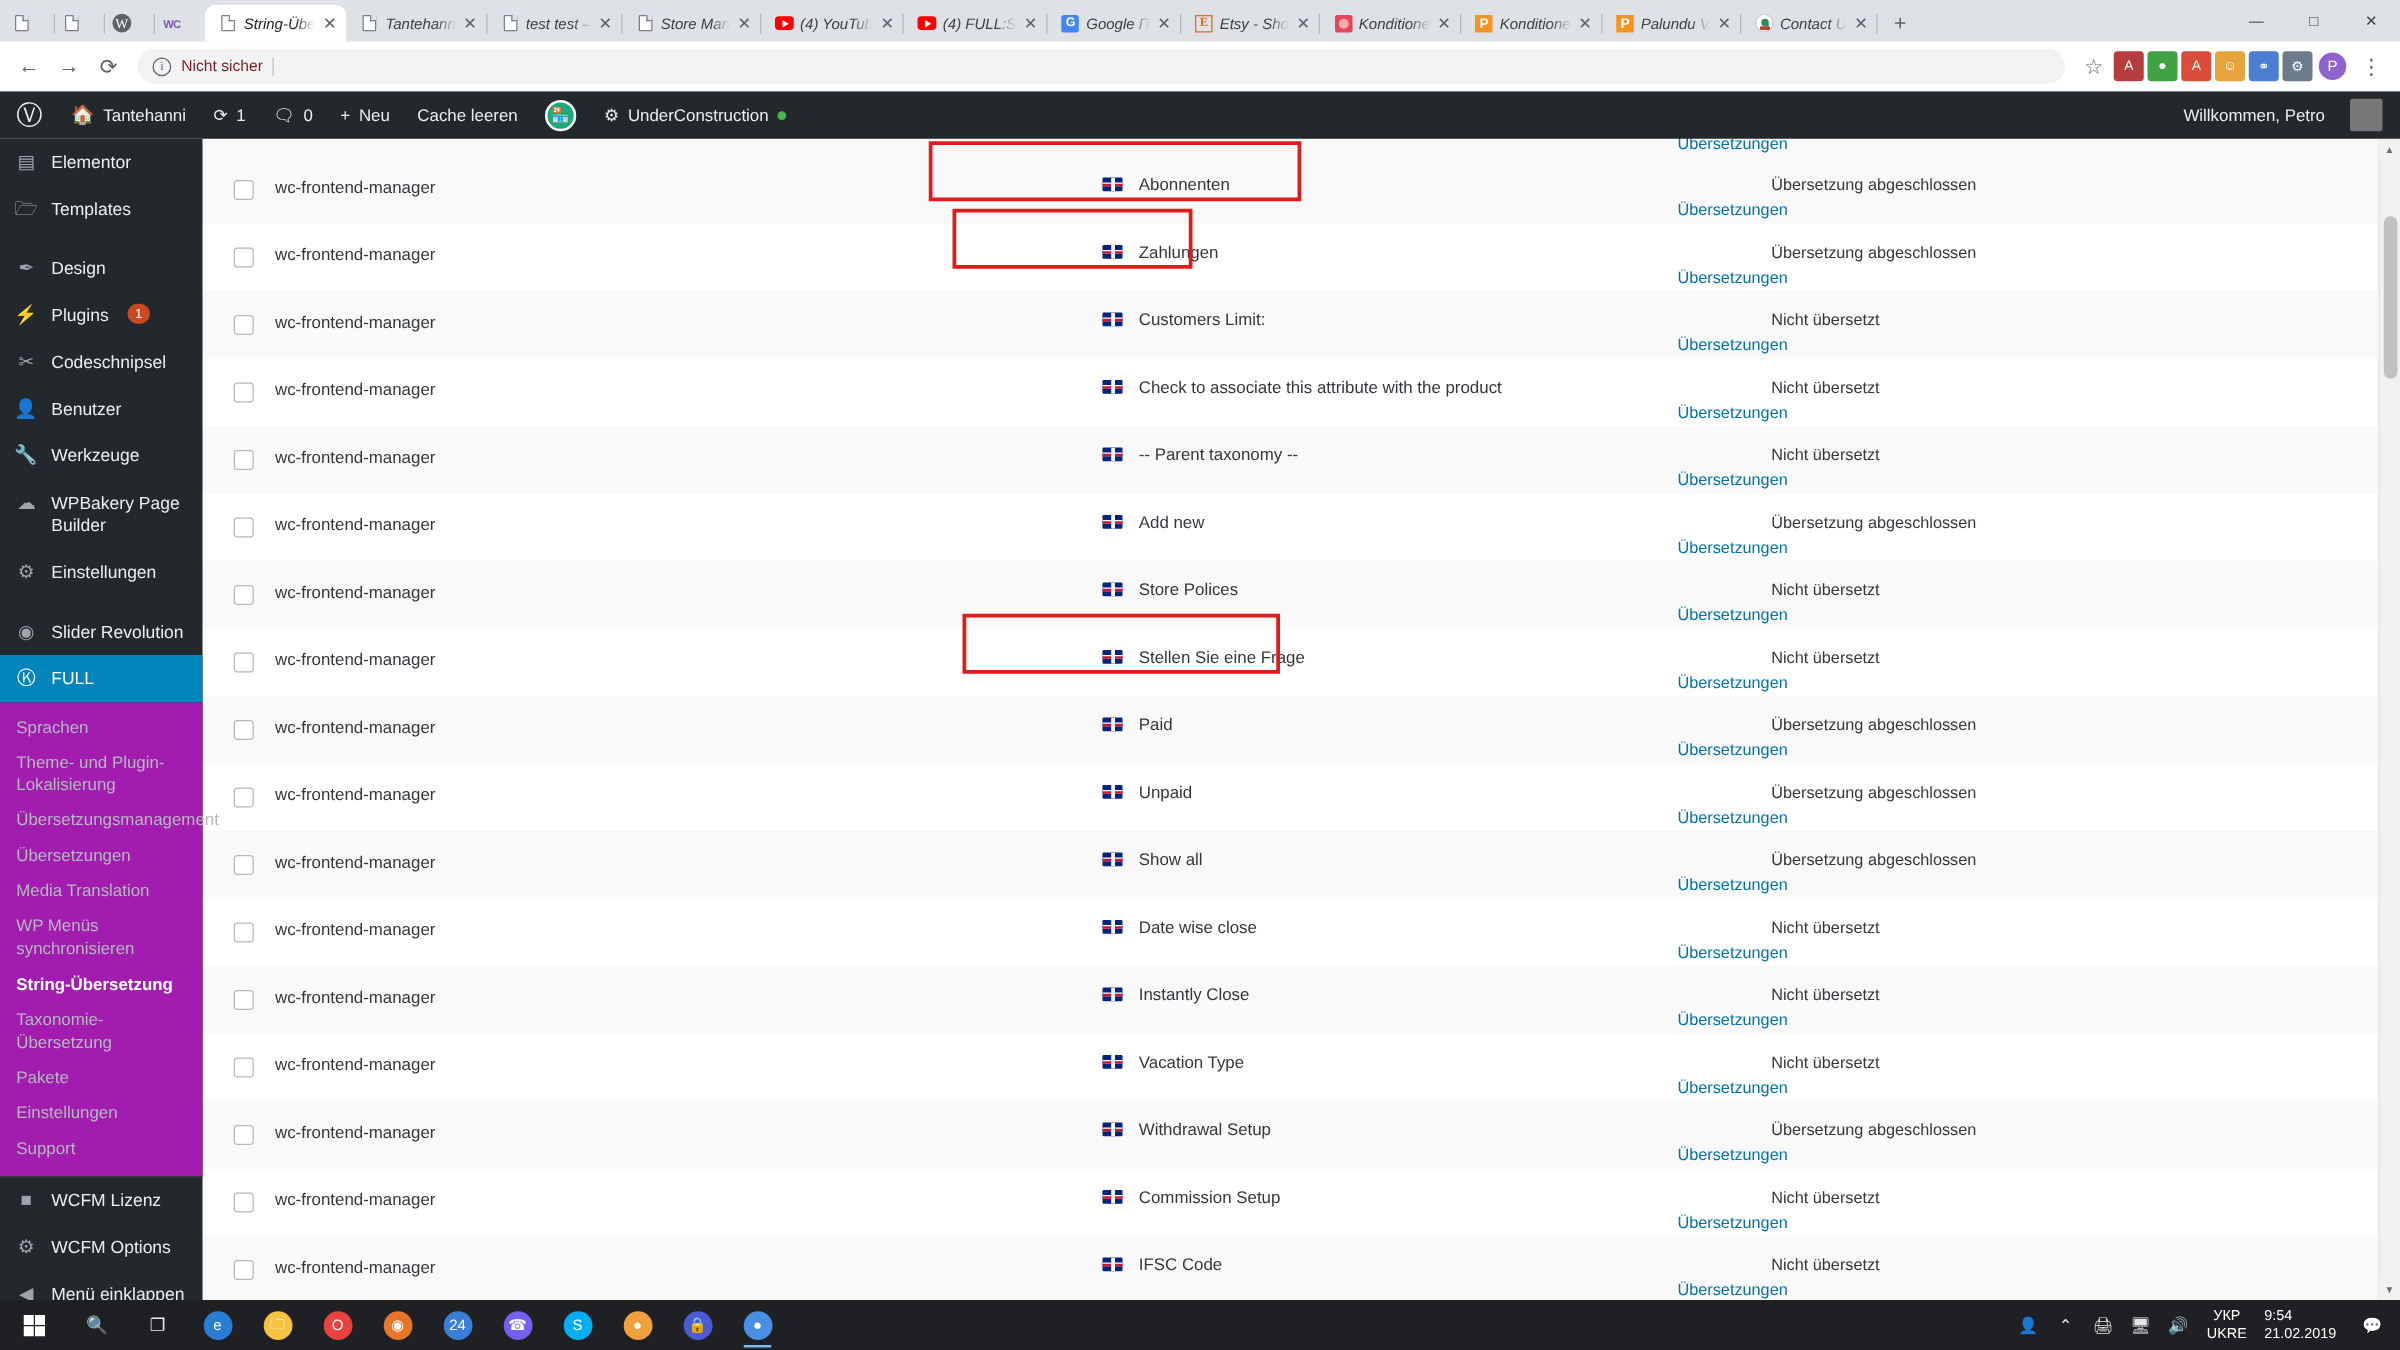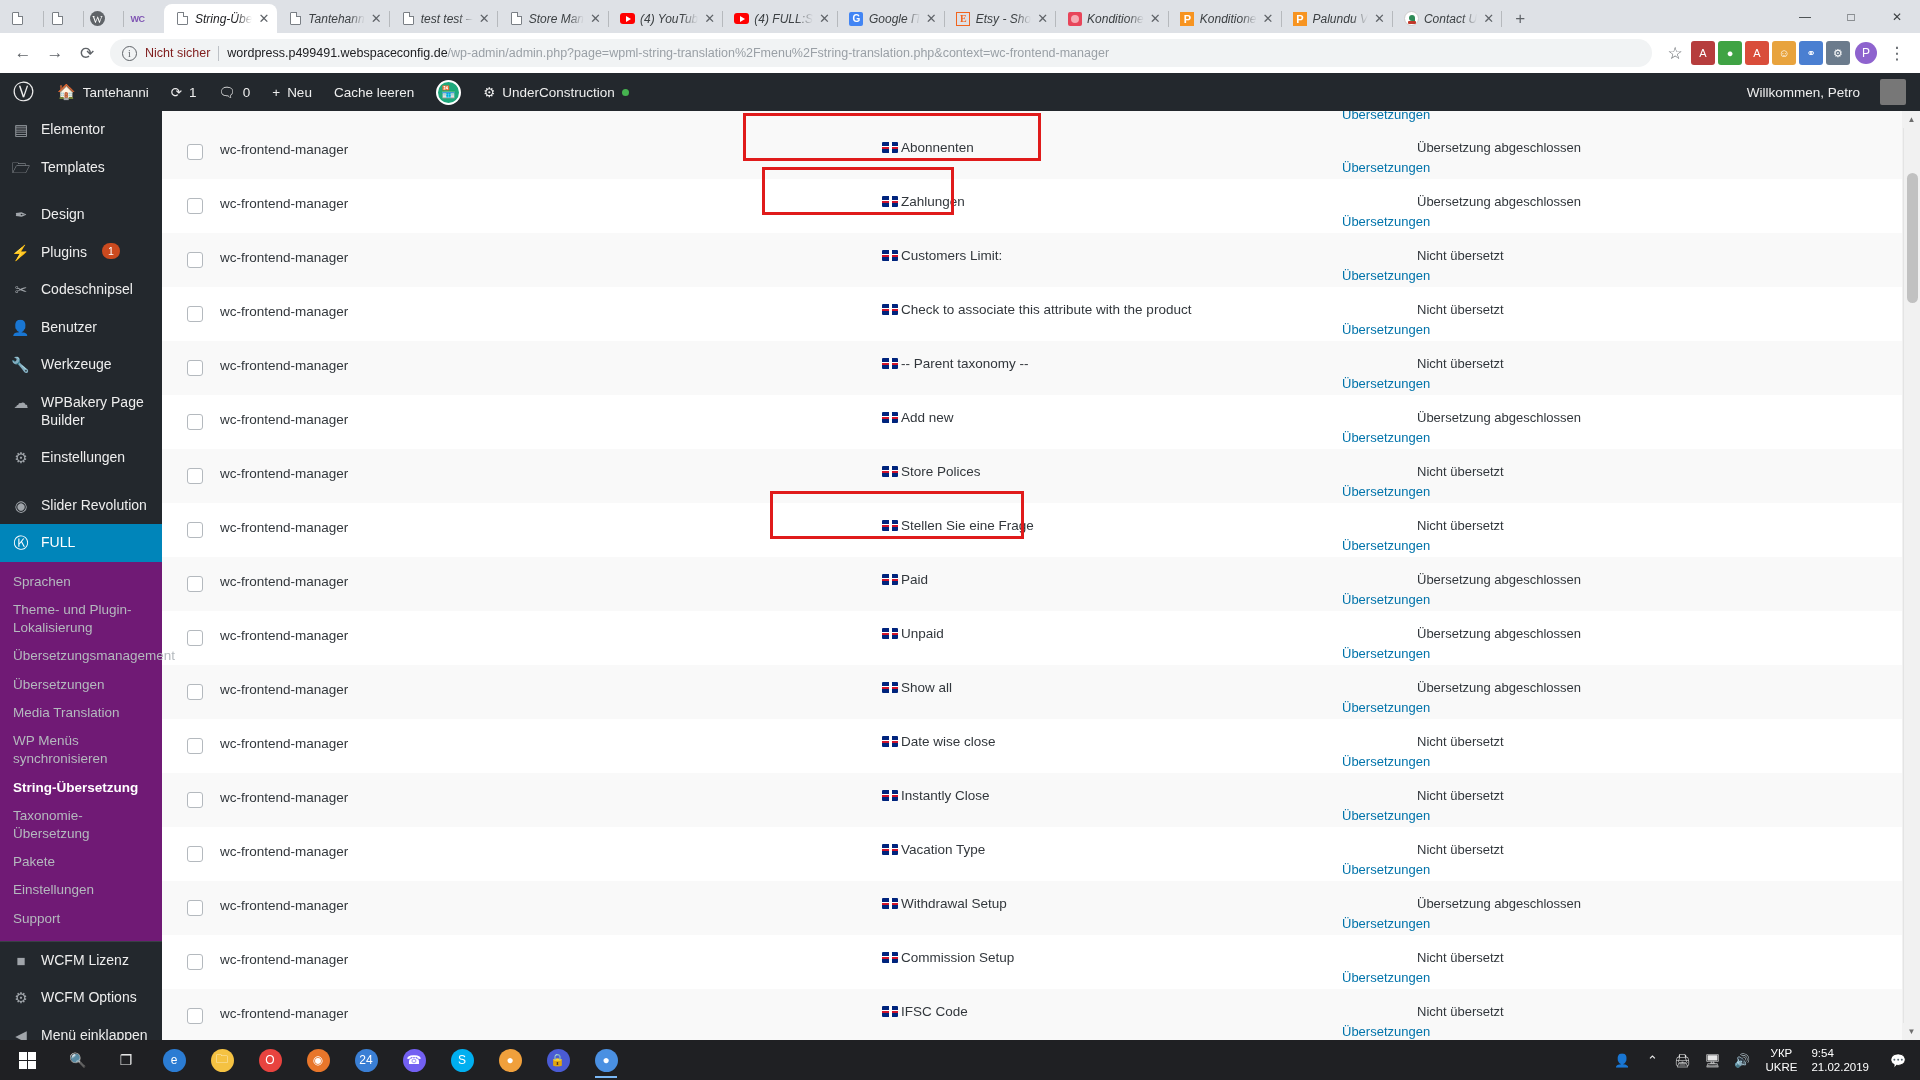--- a/index.html
+++ b/index.html
@@ -79,33 +79,33 @@
   .ab-dot { width:7px; height:7px; border-radius:50%; background:#46b450; display:inline-block; }
 
   
   .wpmenu { position:absolute; left:0; top:38px; width:162px; bottom:0; background:#23282d; color:#b4b9be; font-size:14px; z-index:15; }
   .menu-item { display:flex; align-items:flex-start; gap:10px; padding:9px 10px 9px 11px; line-height:1.35; color:#eee; }
   .menu-item .mi-ico { width:20px; flex:0 0 20px; text-align:center; color:#a0a5aa; font-size:15px; line-height:1.3; }
   .menu-item.sep { margin-top:10px; }
   .menu-item.current { background:#0085ba; color:#fff; }
   .menu-item.current .mi-ico { color:#fff; }
   .badge { background:#ca4a1f; color:#fff; border-radius:10px; font-size:10.5px; padding:1px 6px; margin-left:5px; line-height:1.4; }
-  .submenu { background:#701a75; padding:6px 0 8px; }
+  .submenu { background:#a21caf; padding:6px 0 8px; }
   .sub-item { padding:5px 11px 5px 13px; color:#b4b9be; font-size:13.5px; line-height:1.35; }
   .sub-item.active { color:#fff; font-weight:bold; }
   .menu-bottom { border-top:1px solid #393f45; }
 
   
   .content { position:absolute; left:162px; top:38px; right:0; bottom:0; background:#f1f1f1; }
   .table { position:absolute; left:0; top:0; right:18px; }
   .row { position:relative; height:54px; background:#fff; }
   .row:nth-child(even) { background:#f9f9f9; }
   .cb { position:absolute; left:25px; top:19px; width:16px; height:16px; border:1px solid #b4b9be; background:#fff; border-radius:3px; }
   .ctx { position:absolute; left:58px; top:17px; font-size:13.5px; color:#32373c; }
-  .strcell { position:absolute; left:720px; top:15px; display:flex; align-items:center; gap:3px; font-size:13.5px; color:#32373c; white-space:nowrap; }
+  .strcell { position:absolute; left:720px; top:15px; display:flex; align-items:center; gap:13px; font-size:13.5px; color:#32373c; white-space:nowrap; }
   .flag { width:16px; height:11px; flex:0 0 16px; position:relative; overflow:hidden; background:#00247d; border-radius:1px; }
   .flag::before { content:""; position:absolute; left:0; top:4px; width:16px; height:3px; background:#fff; }
   .flag::after { content:""; position:absolute; left:6.5px; top:0; width:3px; height:11px; background:#fff; }
   .flagx { position:absolute; left:0; top:0; width:16px; height:11px; }
   .flagx::before{content:"";position:absolute;left:-2px;top:4.5px;width:21px;height:2px;background:#cf142b;}
   .flagx::after{content:"";position:absolute;left:7px;top:0;width:2px;height:11px;background:#cf142b;}
   .trans-link { position:absolute; left:1180px; top:35px; font-size:13px; color:#0073aa; }
   .status { position:absolute; left:1255px; top:15px; font-size:13px; color:#32373c; white-space:nowrap; }
   .hl { position:absolute; border:3px solid #e01b1b; pointer-events:none; z-index:9; }
 
@@ -254,21 +254,20 @@
 
     <div class="toolbar">
       <div class="tb-btn">←</div>
       <div class="tb-btn">→</div>
       <div class="tb-btn">⟳</div>
 
       <div class="omnibox">
         <span class="omni-info">i</span>
         <span class="omni-notsecure">Nicht sicher</span>
         <span class="omni-sep"></span>
-        <span class="omni-url"><b>wordpress.p499491.webspaceconfig.de</b><span>/wp-admin/admin.php?page=wpml-string-translation%2Fmenu%2Fstring-translation.php&amp;context=wc-frontend-manager</span></span>
       </div>
 
       <div class="tb-right">
         <div class="tb-btn">☆</div>
         <div id="exts" style="display:flex;gap:3px;align-items:center;">
             <div class="ext" style="background: rgb(182, 61, 61);">A</div>
             <div class="ext" style="background: rgb(63, 163, 68);">●</div>
             <div class="ext" style="background: rgb(217, 77, 58);">A</div>
             <div class="ext" style="background: rgb(232, 163, 61);">☺</div>
             <div class="ext" style="background: rgb(74, 127, 209);">⚭</div>

